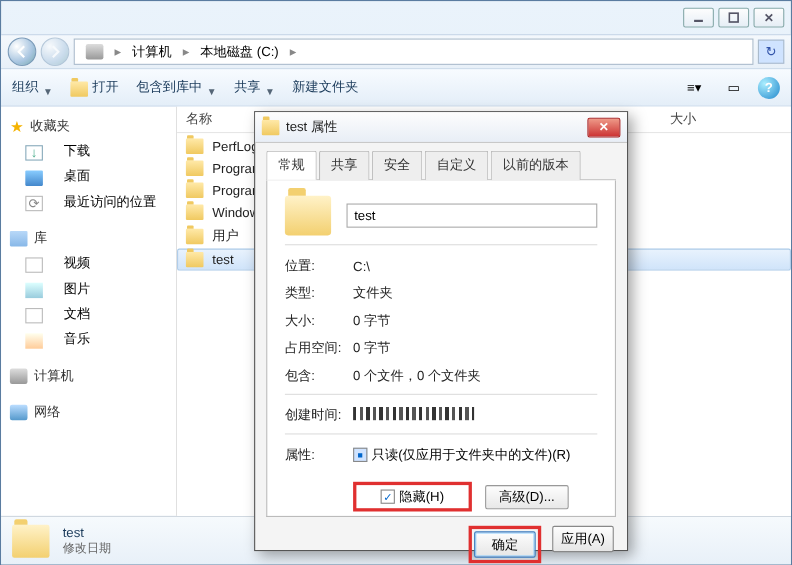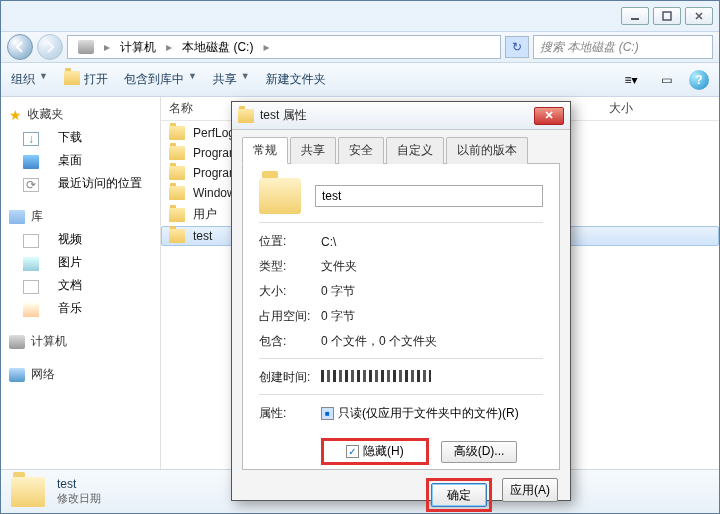--- a/index.html
+++ b/index.html
@@ -14,21 +14,21 @@
 .navbtn{width:26px;height:26px;border-radius:13px;background:radial-gradient(circle at 30% 30%,#fff,#a8c5e0 60%,#7aa 100%);border:1px solid #7a9ab8;display:flex;align-items:center;justify-content:center;color:#fff;font-weight:bold}
 .navbtn.fwd{opacity:.5}
 .navbtn svg{width:14px;height:14px;fill:#fff}
 .breadcrumb{flex:1;height:24px;background:#fff;border:1px solid #abc;display:flex;align-items:center;padding:0 4px;gap:2px}
 .bc-item{padding:0 6px;display:flex;align-items:center;gap:4px}
 .bc-sep{color:#888;padding:0 2px}
 .refresh{width:24px;height:22px;border:1px solid #abc;background:#cfe3ff;display:flex;align-items:center;justify-content:center;color:#35a}
 .search{width:180px;height:24px;border:1px solid #abc;background:#fff;padding:0 6px;color:#888;font-style:italic;display:flex;align-items:center}
 
 .toolbar{height:34px;background:linear-gradient(#f7fbff,#e4eef8);display:flex;align-items:center;padding:0 10px;gap:16px;border-bottom:1px solid #c9d8e8}
-.tool{display:flex;align-items:flex-start;gap:4px;color:#1a3a5a}
+.tool{display:flex;align-items:flex-end;gap:4px;color:#1a3a5a}
 .tool .dd{font-size:9px;color:#567}
 .toolbar-right{margin-left:auto;display:flex;align-items:center;gap:8px}
 .viewbtn{width:28px;height:22px;border:1px solid transparent;display:flex;align-items:center;justify-content:center}
 .helpbtn{width:20px;height:20px;border-radius:10px;background:radial-gradient(circle at 30% 30%,#aef,#28c);color:#fff;font-weight:bold;display:flex;align-items:center;justify-content:center}
 
 .body{display:flex;height:calc(100% - 30px - 32px - 34px - 44px);background:#fff}
 .sidebar{width:160px;border-right:1px solid #e0e0e0;padding:6px 4px;overflow:hidden}
 .sb-group{margin-bottom:10px}
 .sb-head{display:flex;align-items:center;gap:6px;padding:3px 4px;color:#333}
 .sb-head .star{color:#f5b301;font-size:14px}
@@ -136,21 +136,20 @@
       <span class="bc-item">
           <span class="ico16 ico-comp"></span>
         </span>
       <span class="bc-sep">▸</span>
       <span class="bc-item">计算机</span>
       <span class="bc-sep">▸</span>
       <span class="bc-item">本地磁盘 (C:)</span>
       <span class="bc-sep">▸</span>
     </div>
     <div class="refresh">↻</div>
-    <div class="search">搜索 本地磁盘 (C:)</div>
   </div>
 
   <div class="toolbar">
     <div class="tool">
         <span>组织</span>
         <span class="dd">▼</span>
       </div>
     <div class="tool">
         <span class="ico16 ico-folder"></span>
         <span>打开</span>

